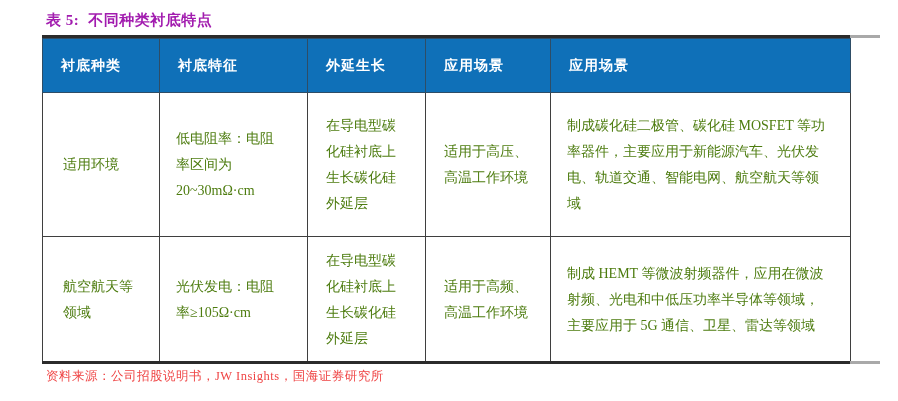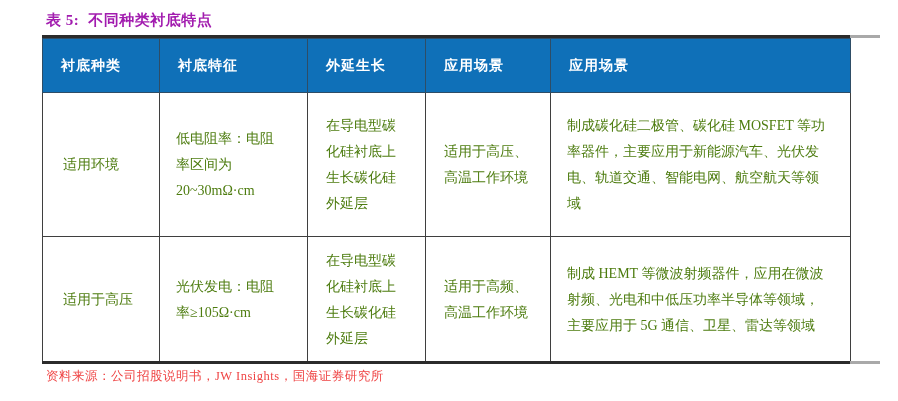--- a/index.html
+++ b/index.html
@@ -95,21 +95,21 @@
   </thead>
   <tbody>
     <tr class="row-1">
       <td class="c1">适用环境</td>
       <td class="c2">低电阻率：电阻率区间为 20~30mΩ·cm</td>
       <td class="c3">在导电型碳化硅衬底上生长碳化硅外延层</td>
       <td class="c4">适用于高压、高温工作环境</td>
       <td class="c5">制成碳化硅二极管、碳化硅 MOSFET 等功率器件，主要应用于新能源汽车、光伏发电、轨道交通、智能电网、航空航天等领域</td>
     </tr>
     <tr class="row-2">
-      <td class="c1">适用于高压</td>
+      <td class="c1">航空航天等领域</td>
       <td class="c2">光伏发电：电阻率≥105Ω·cm</td>
       <td class="c3">在导电型碳化硅衬底上生长碳化硅外延层</td>
       <td class="c4">适用于高频、高温工作环境</td>
       <td class="c5">制成 HEMT 等微波射频器件，应用在微波射频、光电和中低压功率半导体等领域，主要应用于 5G 通信、卫星、雷达等领域</td>
     </tr>
   </tbody>
 </table>
 
 <div class="rule rule-bottom"></div>
 

